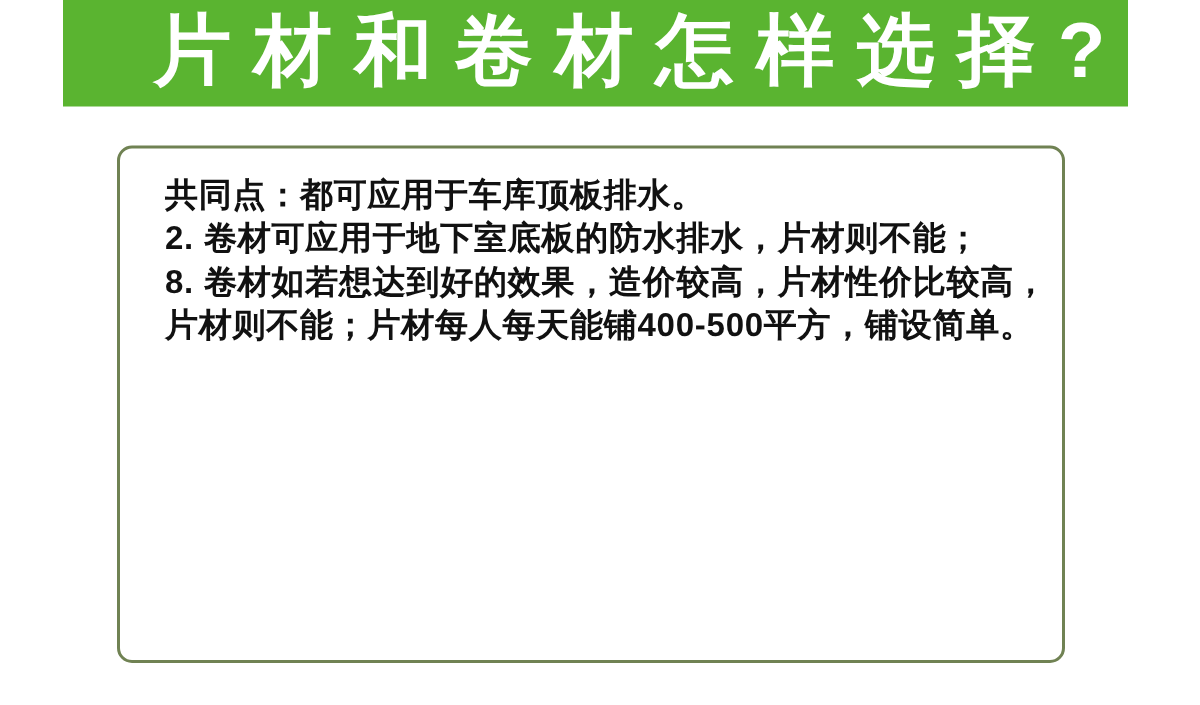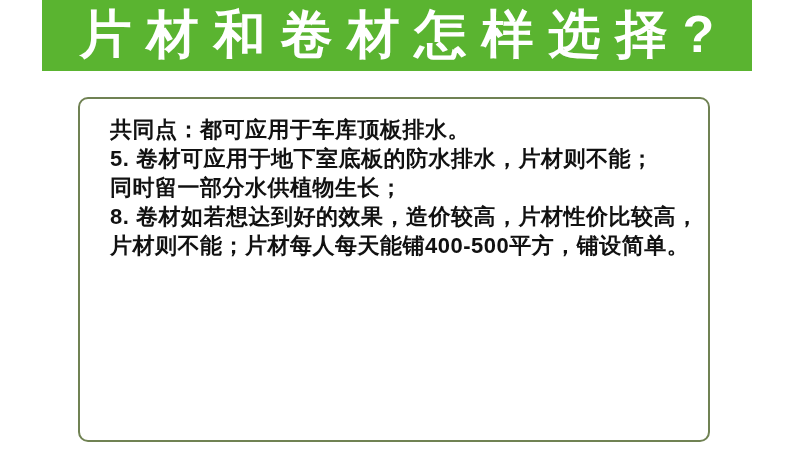--- a/index.html
+++ b/index.html
@@ -55,25 +55,24 @@
     color: #111111;
     white-space: nowrap;
     letter-spacing: 0.5px;
   }
 </style>
 </head>
 <body>
 
 <div class="page">
 
-  <div class="title-banner" style="background: rgb(90, 180, 48);">
+  <div class="title-banner" style="background: rgb(90, 180, 48); justify-content: flex-end;">
     <div class="title-text" style="color: rgb(255, 255, 255);">片材和卷材怎样选择?</div>
   </div>
 
   <div class="info-box" style="border-color: rgb(112, 130, 83);">
     <div class="info-line">共同点：都可应用于车库顶板排水。</div>
-    <div class="info-line">5. 卷材可应用于地下室底板的防水排水，片材则不能；</div>
-    <div class="info-line">同时留一部分水供植物生长；</div>
+    <div class="info-line">2. 卷材可应用于地下室底板的防水排水，片材则不能；</div>
     <div class="info-line">8. 卷材如若想达到好的效果，造价较高，片材性价比较高，</div>
     <div class="info-line">片材则不能；片材每人每天能铺400-500平方，铺设简单。</div>
   </div>
 
 </div>
 
 </body></html>

